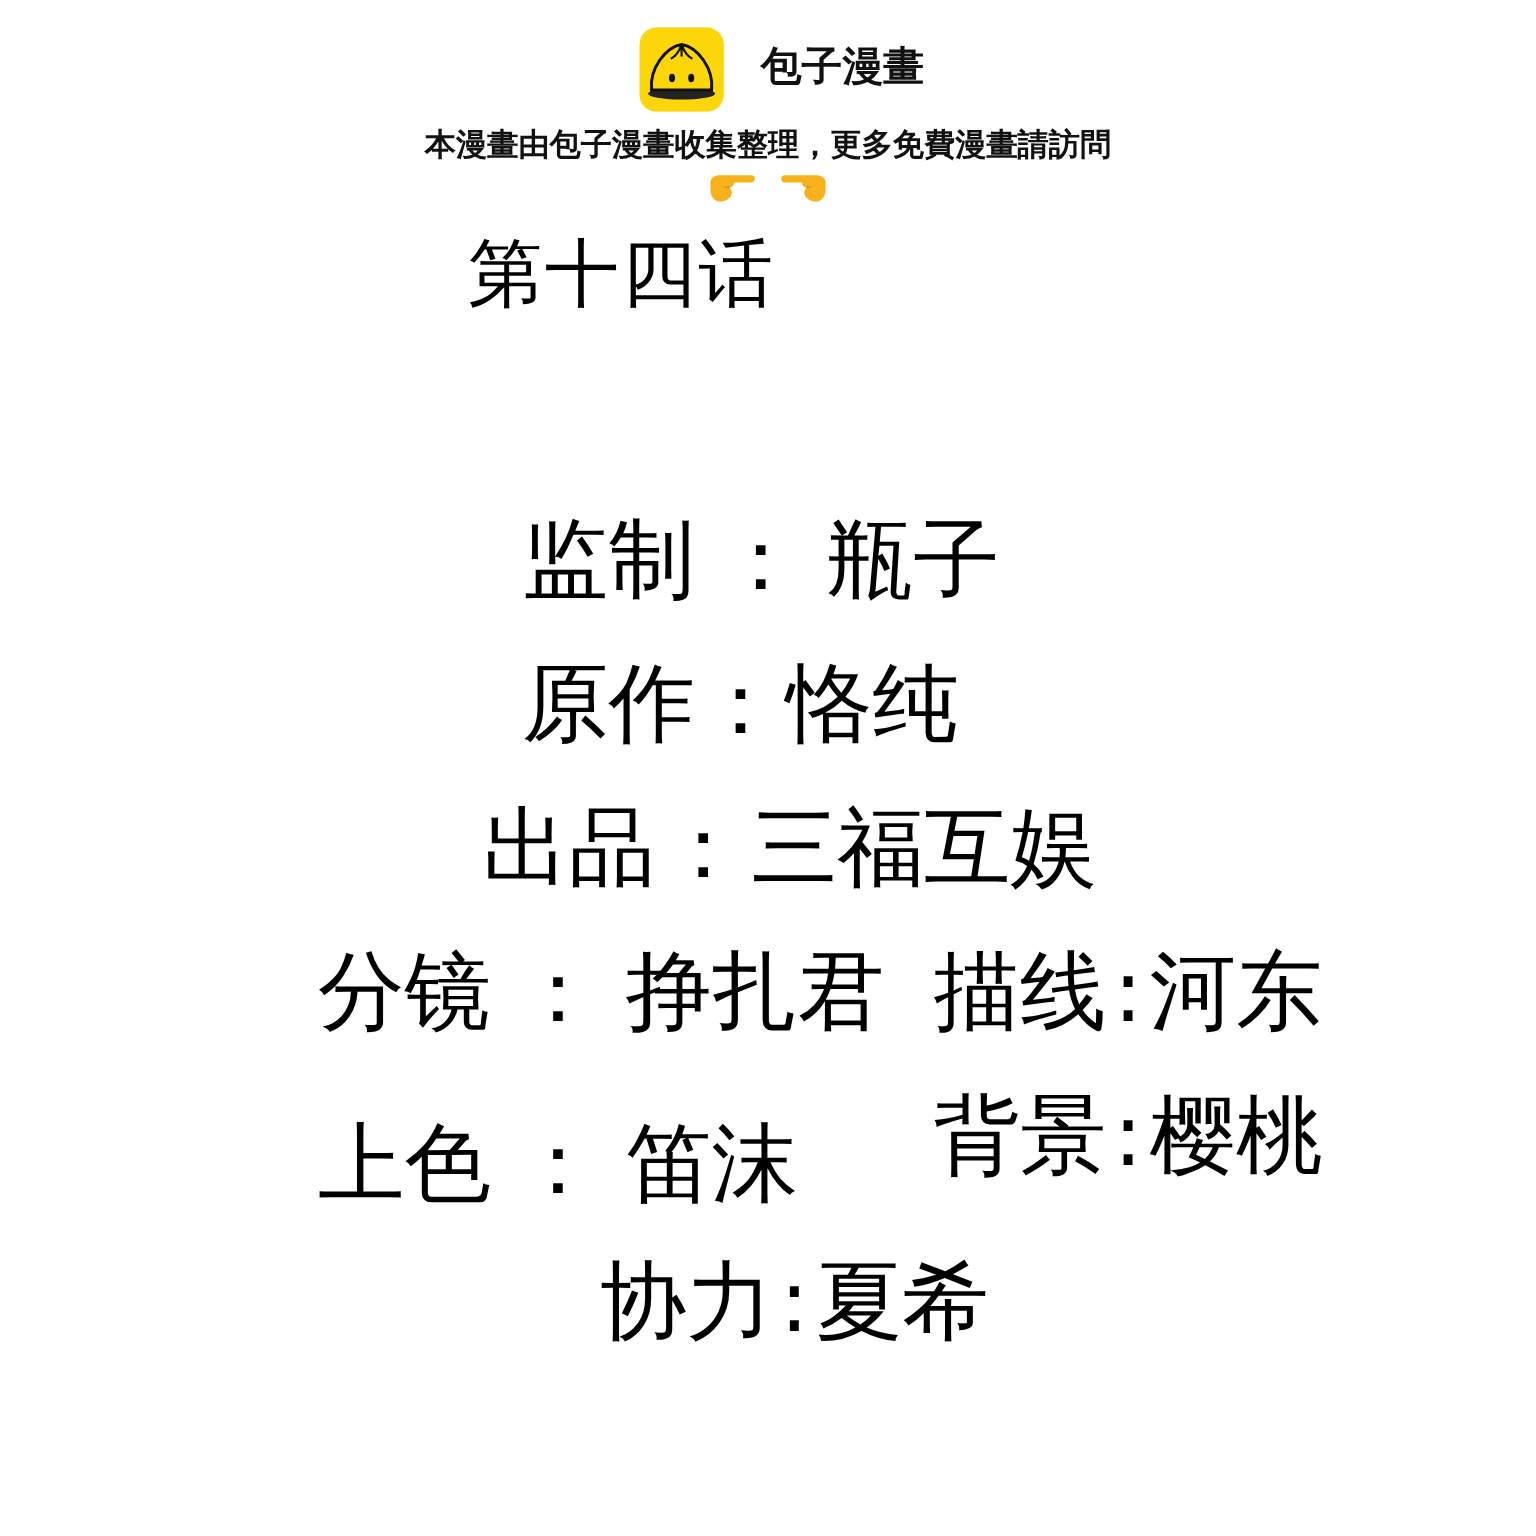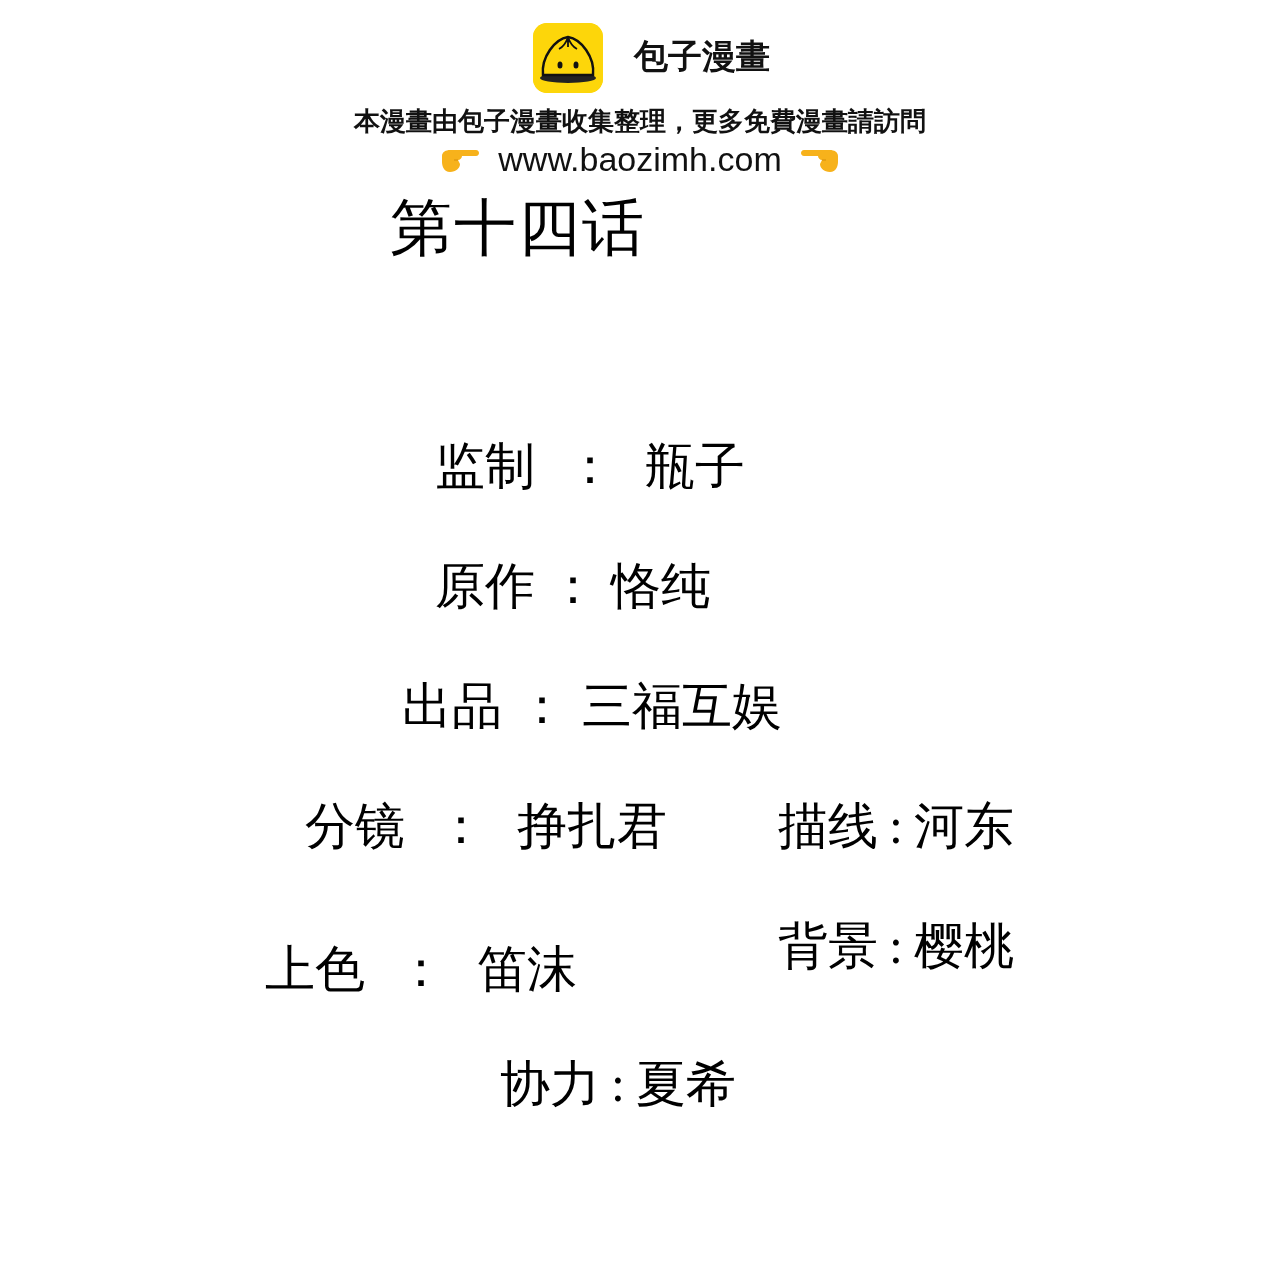--- a/index.html
+++ b/index.html
@@ -15,21 +15,21 @@
     .logo-name { position: absolute; left: 612px; top: 36px; font-size: 34px; line-height: 40px; font-weight: bold; color: #111; margin-left: 22px; }
     .notice { left: 0; width: 1280px; top: 106px; text-align: center; font-size: 26px; line-height: 30px; font-weight: bold; color: #111; }
     .url-row { left: 0; width: 1280px; top: 140px; display: flex; justify-content: center; align-items: center; gap: 16px; }
     .url { font-family: "Liberation Sans", sans-serif; font-size: 34px; line-height: 38px; color: #111; font-weight: 500; }
     .hand { width: 44px; height: 30px; display: block; }
 
     
     .chapter-title { left: 0; width: 1036px; top: 190px; text-align: center; font-size: 62px; line-height: 76px; font-weight: normal; letter-spacing: 2px; }
 
     
-    .credit { font-size: 50px; line-height: 76px; font-weight: normal; font-family: Liberation Serif, serif; }
+    .credit { font-size: 72px; line-height: 76px; font-weight: normal; }
     .credit .colon { display: inline-block; text-align: center; }
   </style>
 </head>
 <body>
 
 <div class="abs logo-wrap">
   <svg class="logo-icon" viewBox="0 0 70 70">
     <rect x="0" y="0" width="70" height="70" rx="14" fill="#FDD60A"></rect>
     <ellipse cx="35" cy="55" rx="28" ry="5" fill="#222"></ellipse>
     <path d="M10 52 C8 34, 22 16, 35 14 C48 16, 62 34, 60 52 Z" fill="#FDD60A" stroke="#111" stroke-width="2.5"></path>
@@ -40,21 +40,20 @@
 </div>
 <div class="abs logo-name">包子漫畫</div>
 
 <div class="abs notice">本漫畫由包子漫畫收集整理，更多免費漫畫請訪問</div>
 
 <div class="abs url-row">
   <svg class="hand" viewBox="0 0 44 30">
     <path d="M4 12 C4 8, 8 6, 12 6 L38 6 C42 6, 42 12, 38 12 L24 12 C24 14, 22 16, 20 16 L22 20 C22 24, 18 28, 12 28 C6 28, 4 22, 4 18 Z" fill="#F7B21B"></path>
     <path d="M20 16 L16 16" stroke="#E09A10" stroke-width="1.5"></path>
   </svg>
-  <span class="url">www.baozimh.com</span>
   <svg class="hand" viewBox="0 0 44 30">
     <g transform="translate(44,0) scale(-1,1)">
       <path d="M4 12 C4 8, 8 6, 12 6 L38 6 C42 6, 42 12, 38 12 L24 12 C24 14, 22 16, 20 16 L22 20 C22 24, 18 28, 12 28 C6 28, 4 22, 4 18 Z" fill="#F7B21B"></path>
       <path d="M20 16 L16 16" stroke="#E09A10" stroke-width="1.5"></path>
     </g>
   </svg>
 </div>
 
 <div class="abs chapter-title">第十四话</div>
 
@@ -63,21 +62,21 @@
 </div>
 
 <div class="abs credit" style="left:435px; top:548px;">
   <span>原作</span><span class="colon" style="width:76px;">：</span><span>恪纯</span>
 </div>
 
 <div class="abs credit" style="left:402px; top:668px;">
   <span>出品</span><span class="colon" style="width:80px;">：</span><span>三福互娱</span>
 </div>
 
-<div class="abs credit" style="left:265px; top:788px;margin-left:40px;">
+<div class="abs credit" style="left:265px; top:788px;">
   <span>分镜</span><span class="colon" style="width:112px;">：</span><span>挣扎君</span>
 </div>
 
 <div class="abs credit" style="left:778px; top:788px;">
   <span>描线</span><span class="colon" style="width:36px;">:</span><span>河东</span>
 </div>
 
 <div class="abs credit" style="left:265px; top:908px;margin-top:23px;">
   <span>上色</span><span class="colon" style="width:112px;">：</span><span>笛沫</span>
 </div>

